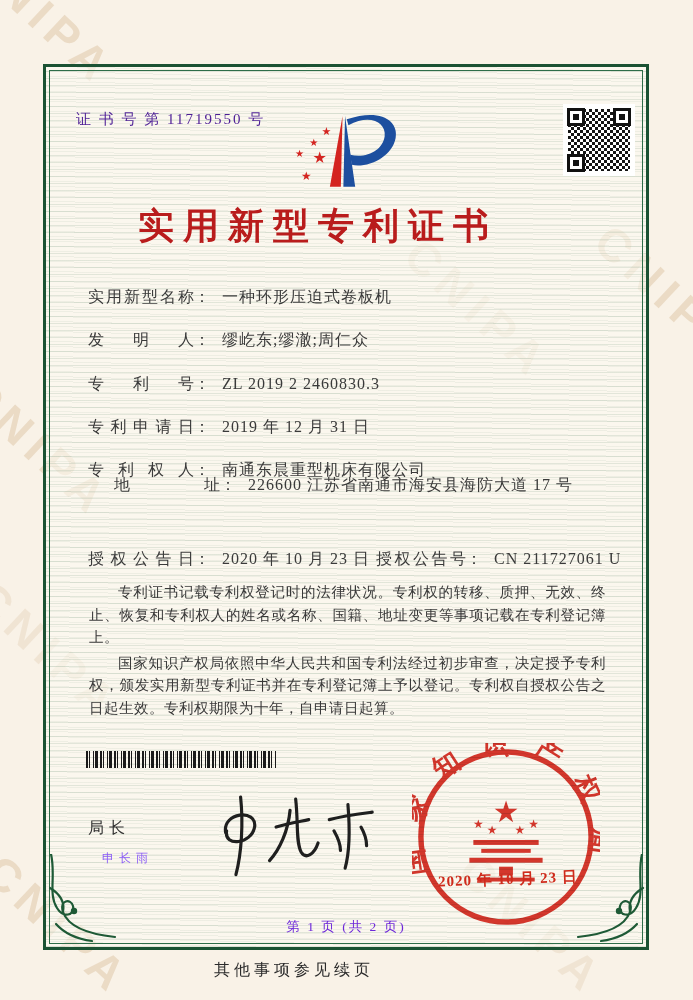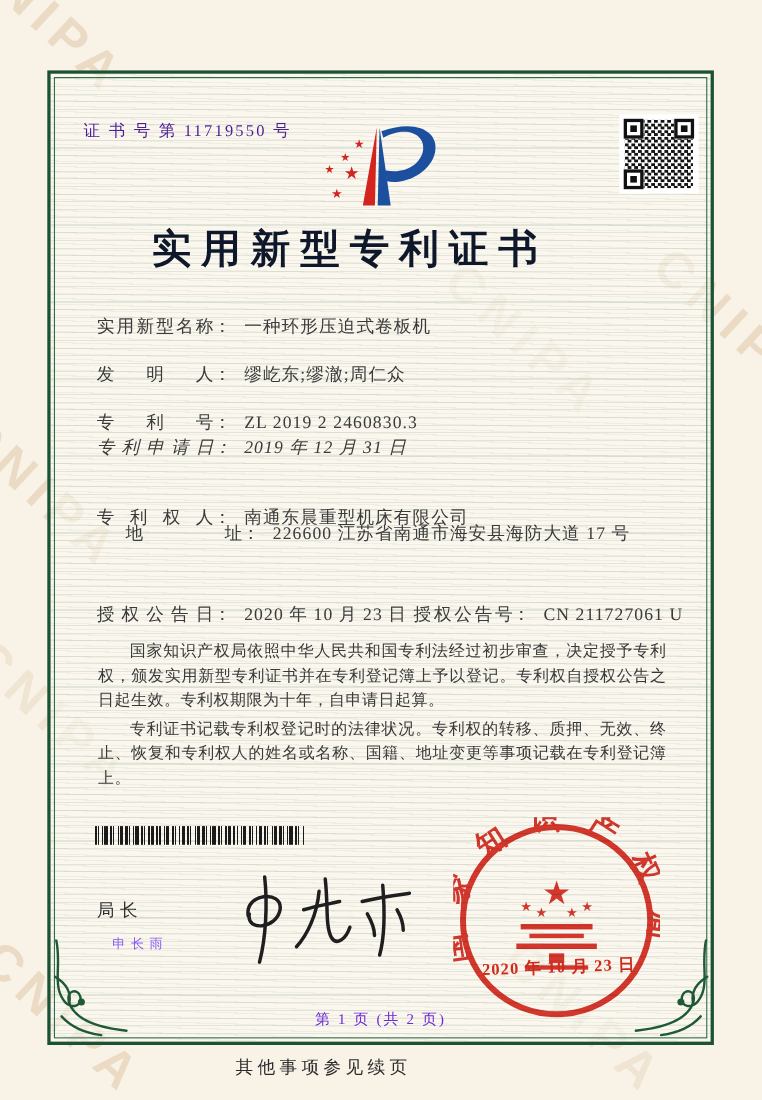--- a/index.html
+++ b/index.html
@@ -39,21 +39,21 @@
     background-image:conic-gradient(#141414 25%, transparent 0 50%, #141414 0 75%, transparent 0);
     background-size:6px 6px;
   }
   .finder{position:absolute;width:18px;height:18px;border:3px solid #111;background:#fff;box-sizing:border-box;}
   .finder .dot{position:absolute;left:3px;top:3px;width:6px;height:6px;background:#111;}
   .finder.tl{left:4px;top:4px;}
   .finder.tr{right:4px;top:4px;}
   .finder.bl{left:4px;bottom:4px;}
   .title{
     position:absolute;left:43px;top:202px;width:550px;text-align:center;z-index:5;
-    font-size:36px;font-weight:700;letter-spacing:9px;color:#0f172a;
+    font-size:36px;font-weight:700;letter-spacing:9px;color:#b91c1c;
   }
   
   .row{position:absolute;left:88px;width:540px;z-index:5;font-size:16px;color:#3a3a3a;}
   .flabel{display:inline-block;width:106px;text-align:justify;text-align-last:justify;vertical-align:top;}
   .fcolon{display:inline-block;}
   .fvalue{margin-left:12px;letter-spacing:1px;}
   .g2{position:absolute;left:268px;top:0;}
   .g2 .flabel{width:90px;margin-left:20px;}
   
   .paras{position:absolute;left:89px;top:581px;width:517px;z-index:5;}
@@ -145,39 +145,39 @@
 
 <div class="row" style="top:287px;">
   <span class="flabel">实用新型名称</span><span class="fcolon">：</span><span class="fvalue">一种环形压迫式卷板机</span>
 </div>
 <div class="row" style="top:330px;">
   <span class="flabel">发明人</span><span class="fcolon">：</span><span class="fvalue">缪屹东;缪澈;周仁众</span>
 </div>
 <div class="row" style="top:374px;">
   <span class="flabel">专利号</span><span class="fcolon">：</span><span class="fvalue">ZL 2019 2 2460830.3</span>
 </div>
-<div class="row" style="top:397px;font-style:italic;">
+<div class="row" style="top:417px;">
   <span class="flabel">专利申请日</span><span class="fcolon">：</span><span class="fvalue">2019 年 12 月 31 日</span>
 </div>
 <div class="row" style="top:460px;">
   <span class="flabel">专利权人</span><span class="fcolon">：</span><span class="fvalue">南通东晨重型机床有限公司</span>
 </div>
 <div class="row" style="top:475px;margin-left:26px;">
   <span class="flabel">地址</span><span class="fcolon">：</span><span class="fvalue">226600 江苏省南通市海安县海防大道 17 号</span>
 </div>
 <div class="row" style="top:549px;">
   <span class="flabel">授权公告日</span><span class="fcolon">：</span><span class="fvalue">2020 年 10 月 23 日</span>
   <span class="g2">
     <span class="flabel">授权公告号</span><span class="fcolon">：</span><span class="fvalue">CN 211727061 U</span>
   </span>
 </div>
 
 <div class="paras">
+  <p>专利证书记载专利权登记时的法律状况。专利权的转移、质押、无效、终止、恢复和专利权人的姓名或名称、国籍、地址变更等事项记载在专利登记簿上。</p>
   <p>国家知识产权局依照中华人民共和国专利法经过初步审查，决定授予专利权，颁发实用新型专利证书并在专利登记簿上予以登记。专利权自授权公告之日起生效。专利权期限为十年，自申请日起算。</p>
-  <p>专利证书记载专利权登记时的法律状况。专利权的转移、质押、无效、终止、恢复和专利权人的姓名或名称、国籍、地址变更等事项记载在专利登记簿上。</p>
 </div>
 
 <div class="barcode"></div>
 
 <div class="officer-title">局长</div>
 <div class="officer-name">申长雨</div>
 
 <svg class="signature" viewBox="0 0 200 105">
   <g stroke="#1f1f1f" fill="none" stroke-width="3.4" stroke-linecap="round" stroke-linejoin="round">
     <path d="M30,50 C26,28 64,24 61,44 C58,62 28,66 31,48"></path>

